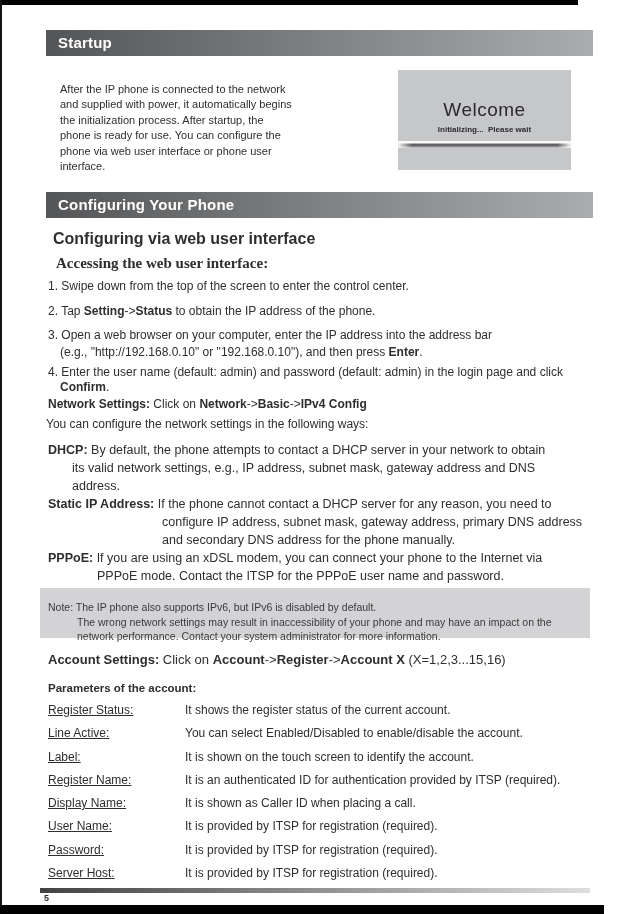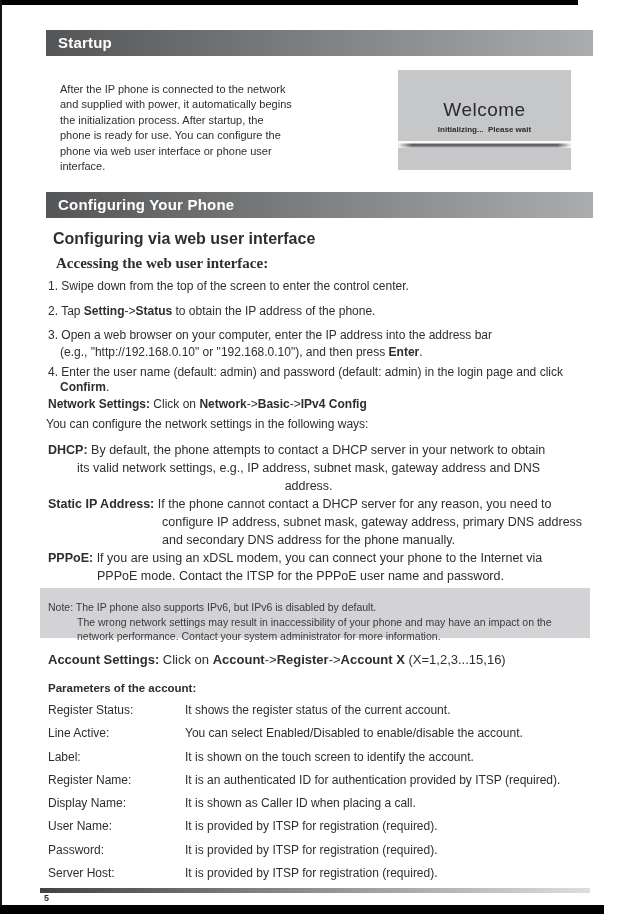--- a/index.html
+++ b/index.html
@@ -44,37 +44,37 @@
   .step2{left:48px;top:304px;}
   .step3a{left:48px;top:328px;}
   .step3b{left:60px;top:345px;}
   .step4a{left:48px;top:365px;}
   .step4b{left:60px;top:380px;}
   .netset{left:48px;top:397px;font-size:12px;}
   .ways{left:46px;top:417px;}
   
   .hang{font-size:12.5px;line-height:18px;}
   .dhcp{left:48px;top:441px;}
-  .dhcp .cont{margin-left:24px;text-align:center;}
+  .dhcp .cont{margin-left:24px;}
   .staticip{left:48px;top:495px;}
   .staticip .cont{margin-left:114px;}
   .pppoe{left:48px;top:549px;}
   .pppoe .cont{margin-left:49px;}
   
   .note{left:40px;top:588px;width:550px;height:50px;background:#d3d3d5;box-sizing:border-box;padding-top:12px;}
   .note-line{font-size:10.5px;line-height:14.6px;color:#3a3a3c;}
   .note-l1{margin-left:8px;}
   .note-cont{margin-left:37px;}
   
   .acct{left:48px;top:652px;font-size:13px;}
   .params-heading{left:48px;top:682px;font-size:11.5px;font-weight:bold;}
   
   .params{left:48px;top:703px;width:545px;}
   .param-row{display:flex;height:23.3px;align-items:flex-start;}
-  .param-label{width:137px;flex:none;font-size:12px;}
+  .param-label{width:137px;flex:none;font-size:12px;text-decoration:underline;}
   .param-desc{font-size:12px;}
   
   .footer-rule{left:40px;top:888px;width:550px;height:5px;background:linear-gradient(to right,#424244,#dedee0);}
   .page-num{left:44px;top:893px;font-size:9px;font-weight:bold;}
 </style>
 </head>
 <body>
 
 <div class="abs top-edge"></div>
 <div class="abs left-edge"></div>

